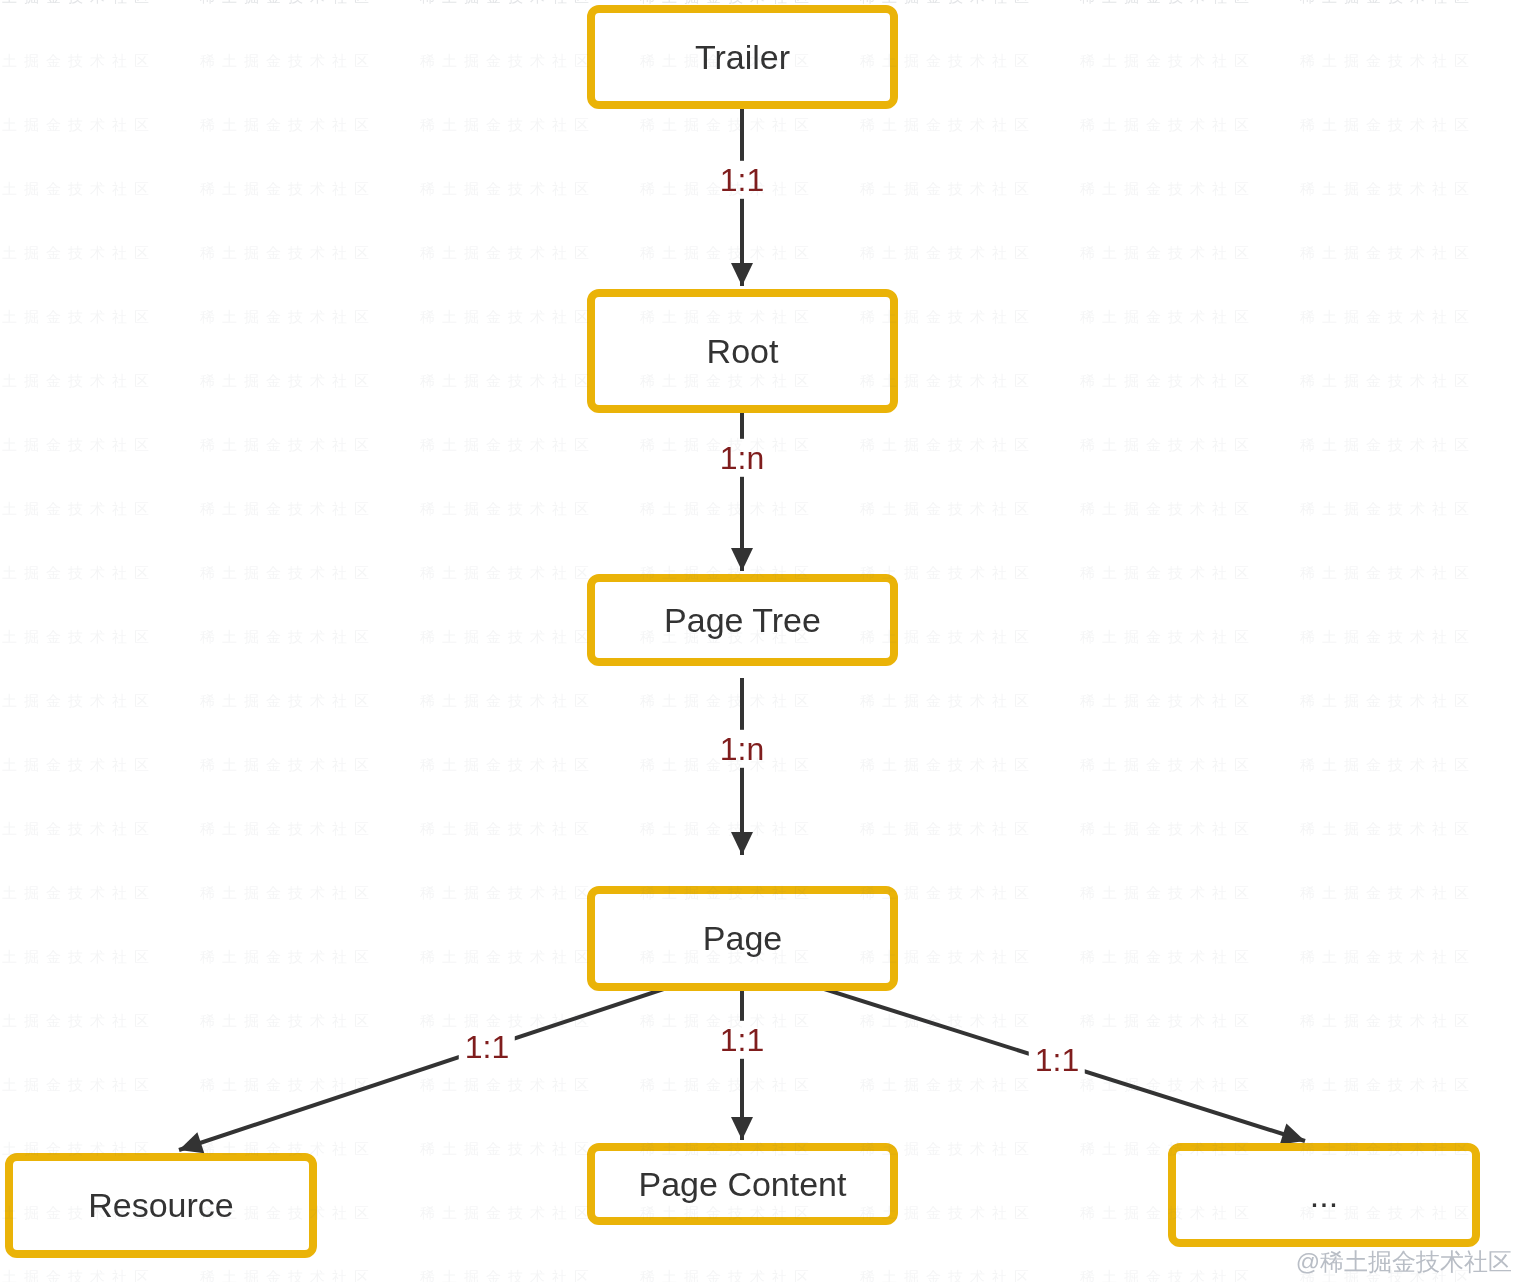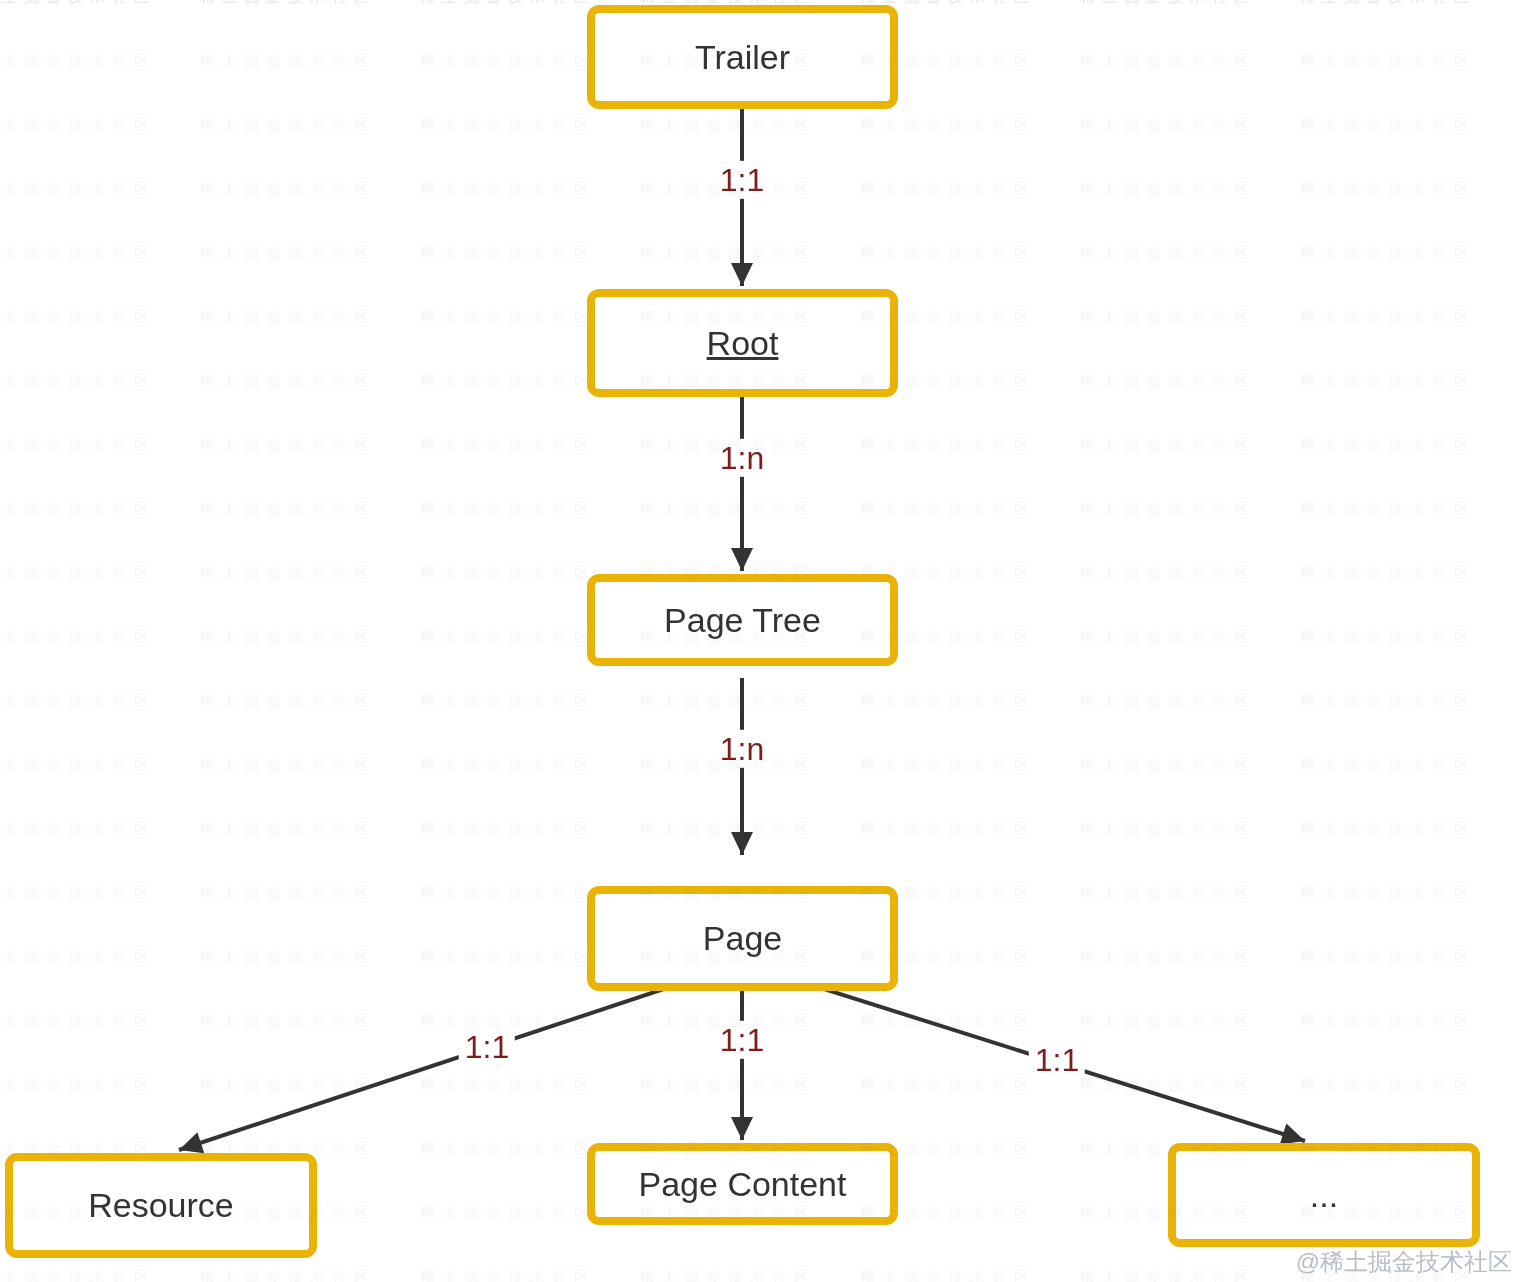--- a/index.html
+++ b/index.html
@@ -87,21 +87,21 @@
     <line x1="742" y1="678" x2="742" y2="855" stroke="#333333" stroke-width="4" marker-end="url(#arrow)"></line>
     <line x1="742" y1="963" x2="179" y2="1150" stroke="#333333" stroke-width="4" marker-end="url(#arrow)"></line>
     <line x1="742" y1="963" x2="742" y2="1140" stroke="#333333" stroke-width="4" marker-end="url(#arrow)"></line>
     <line x1="742" y1="963" x2="1305" y2="1141" stroke="#333333" stroke-width="4" marker-end="url(#arrow)"></line>
   </svg>
 
   <div class="node" style="left:587px; top:5px;    width:311px; height:104px;">
     <span>Trailer</span>
   </div>
 
-  <div class="node" style="left:587px; top:289px;  width:311px; height:108px;text-decoration:underline;">
+  <div class="node" style="left:587px; top:289px;  width:311px; height:124px;">
     <span>Root</span>
   </div>
 
   <div class="node" style="left:587px; top:574px;  width:311px; height:92px;">
     <span>Page Tree</span>
   </div>
 
   <div class="node" style="left:587px; top:858px;  width:311px; height:105px;margin-top:28px;">
     <span>Page</span>
   </div>

